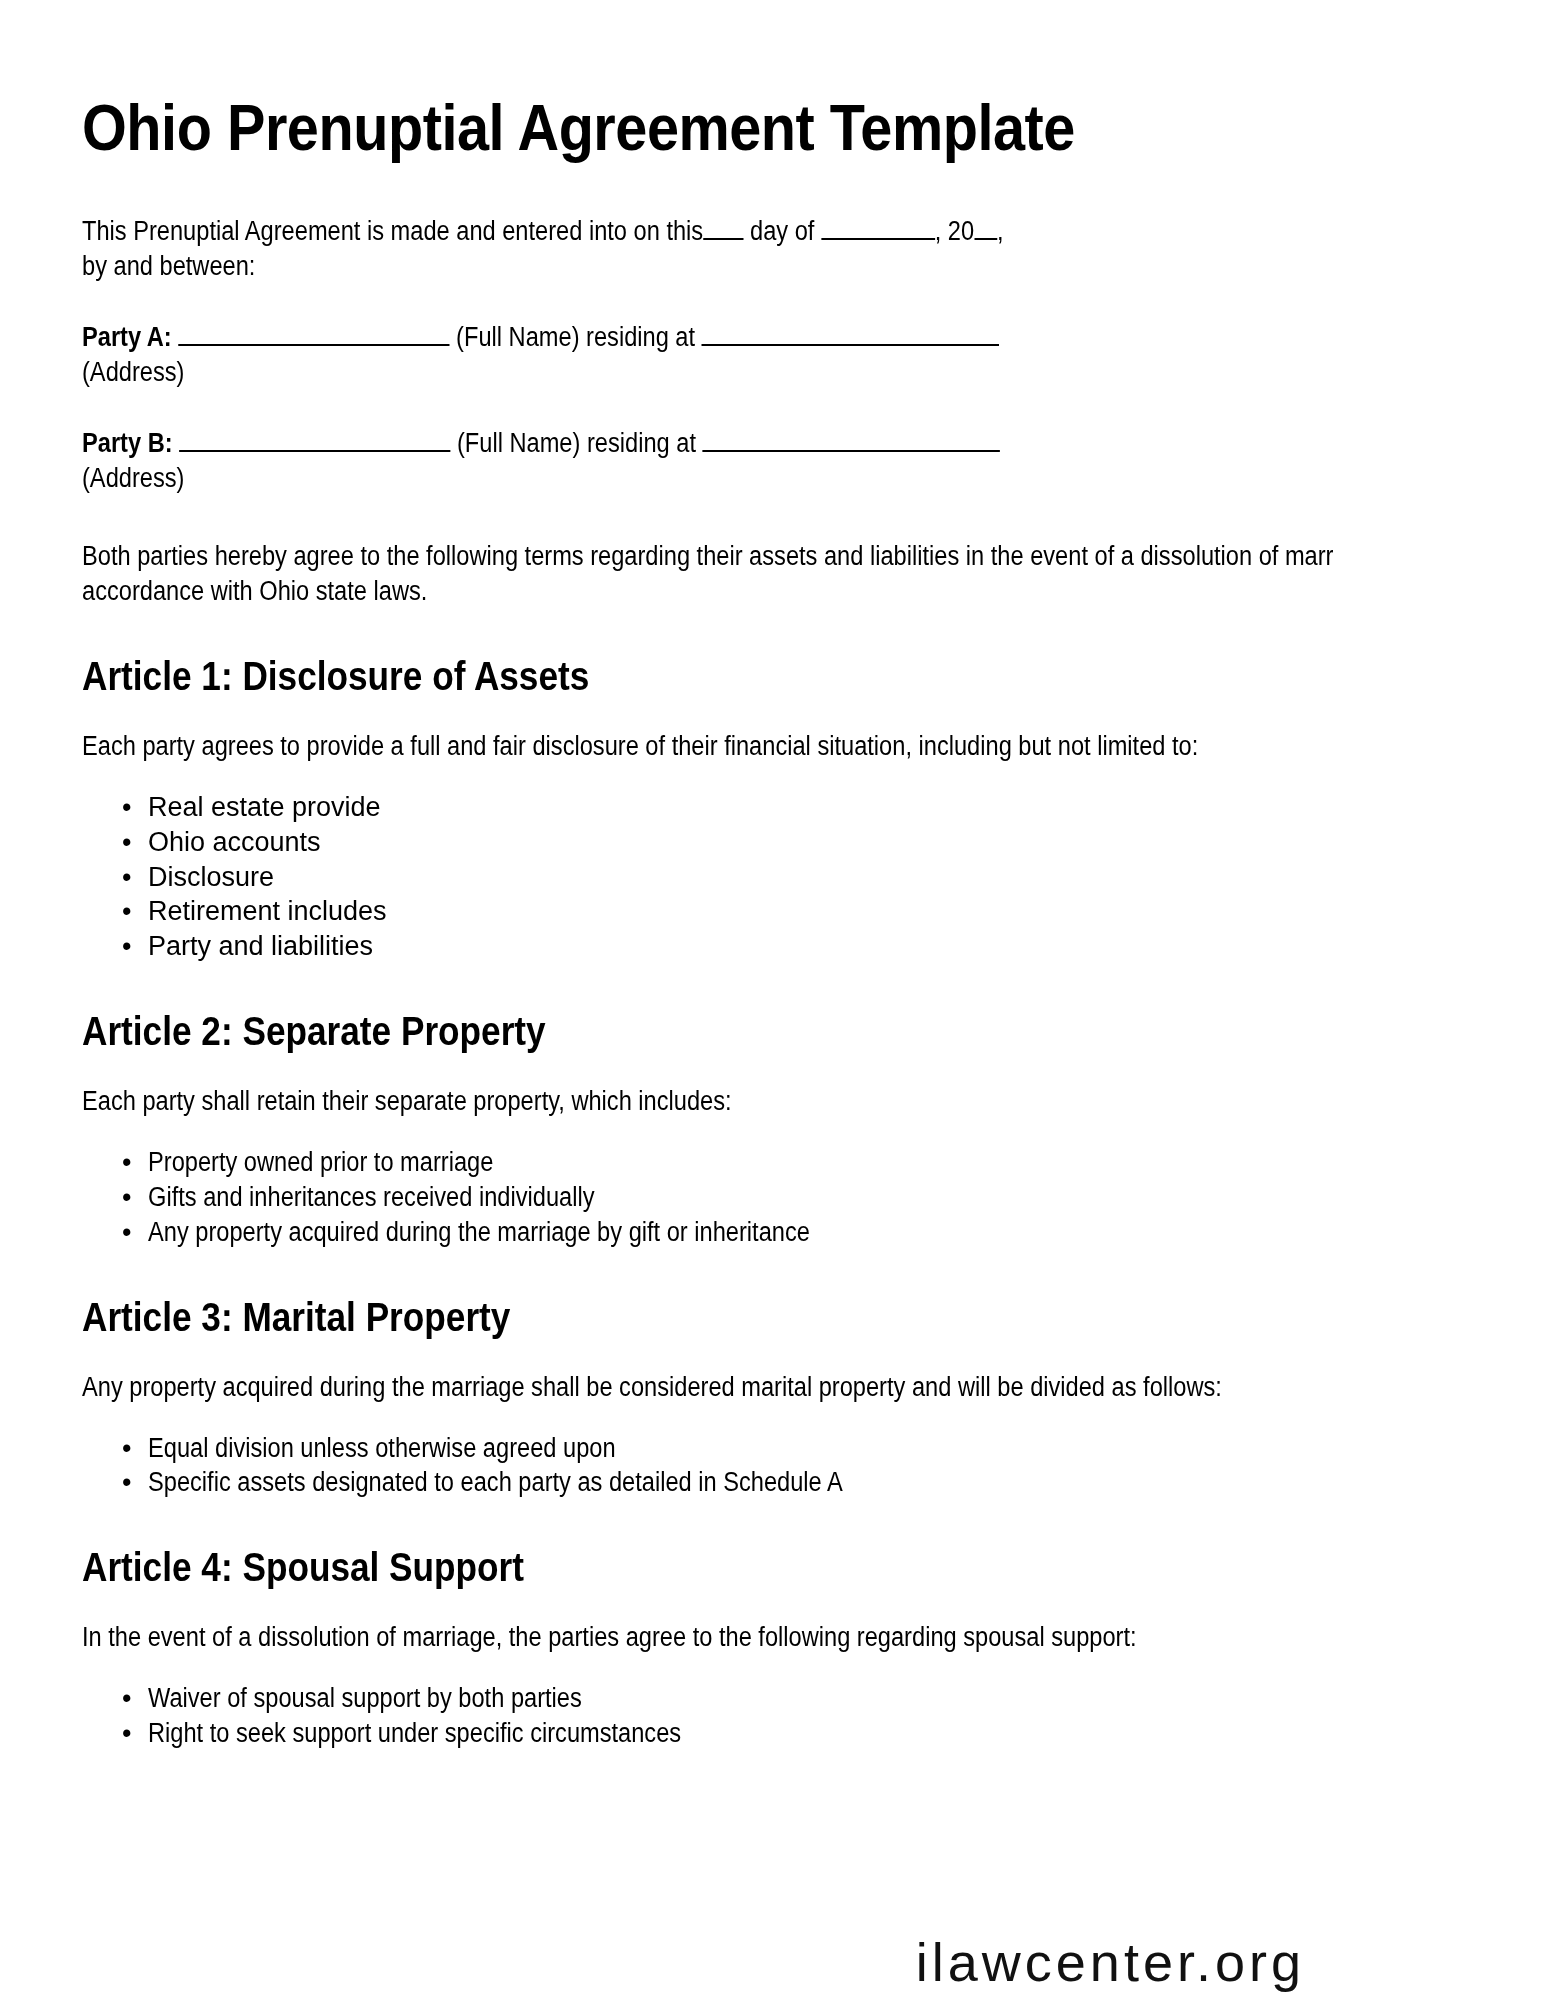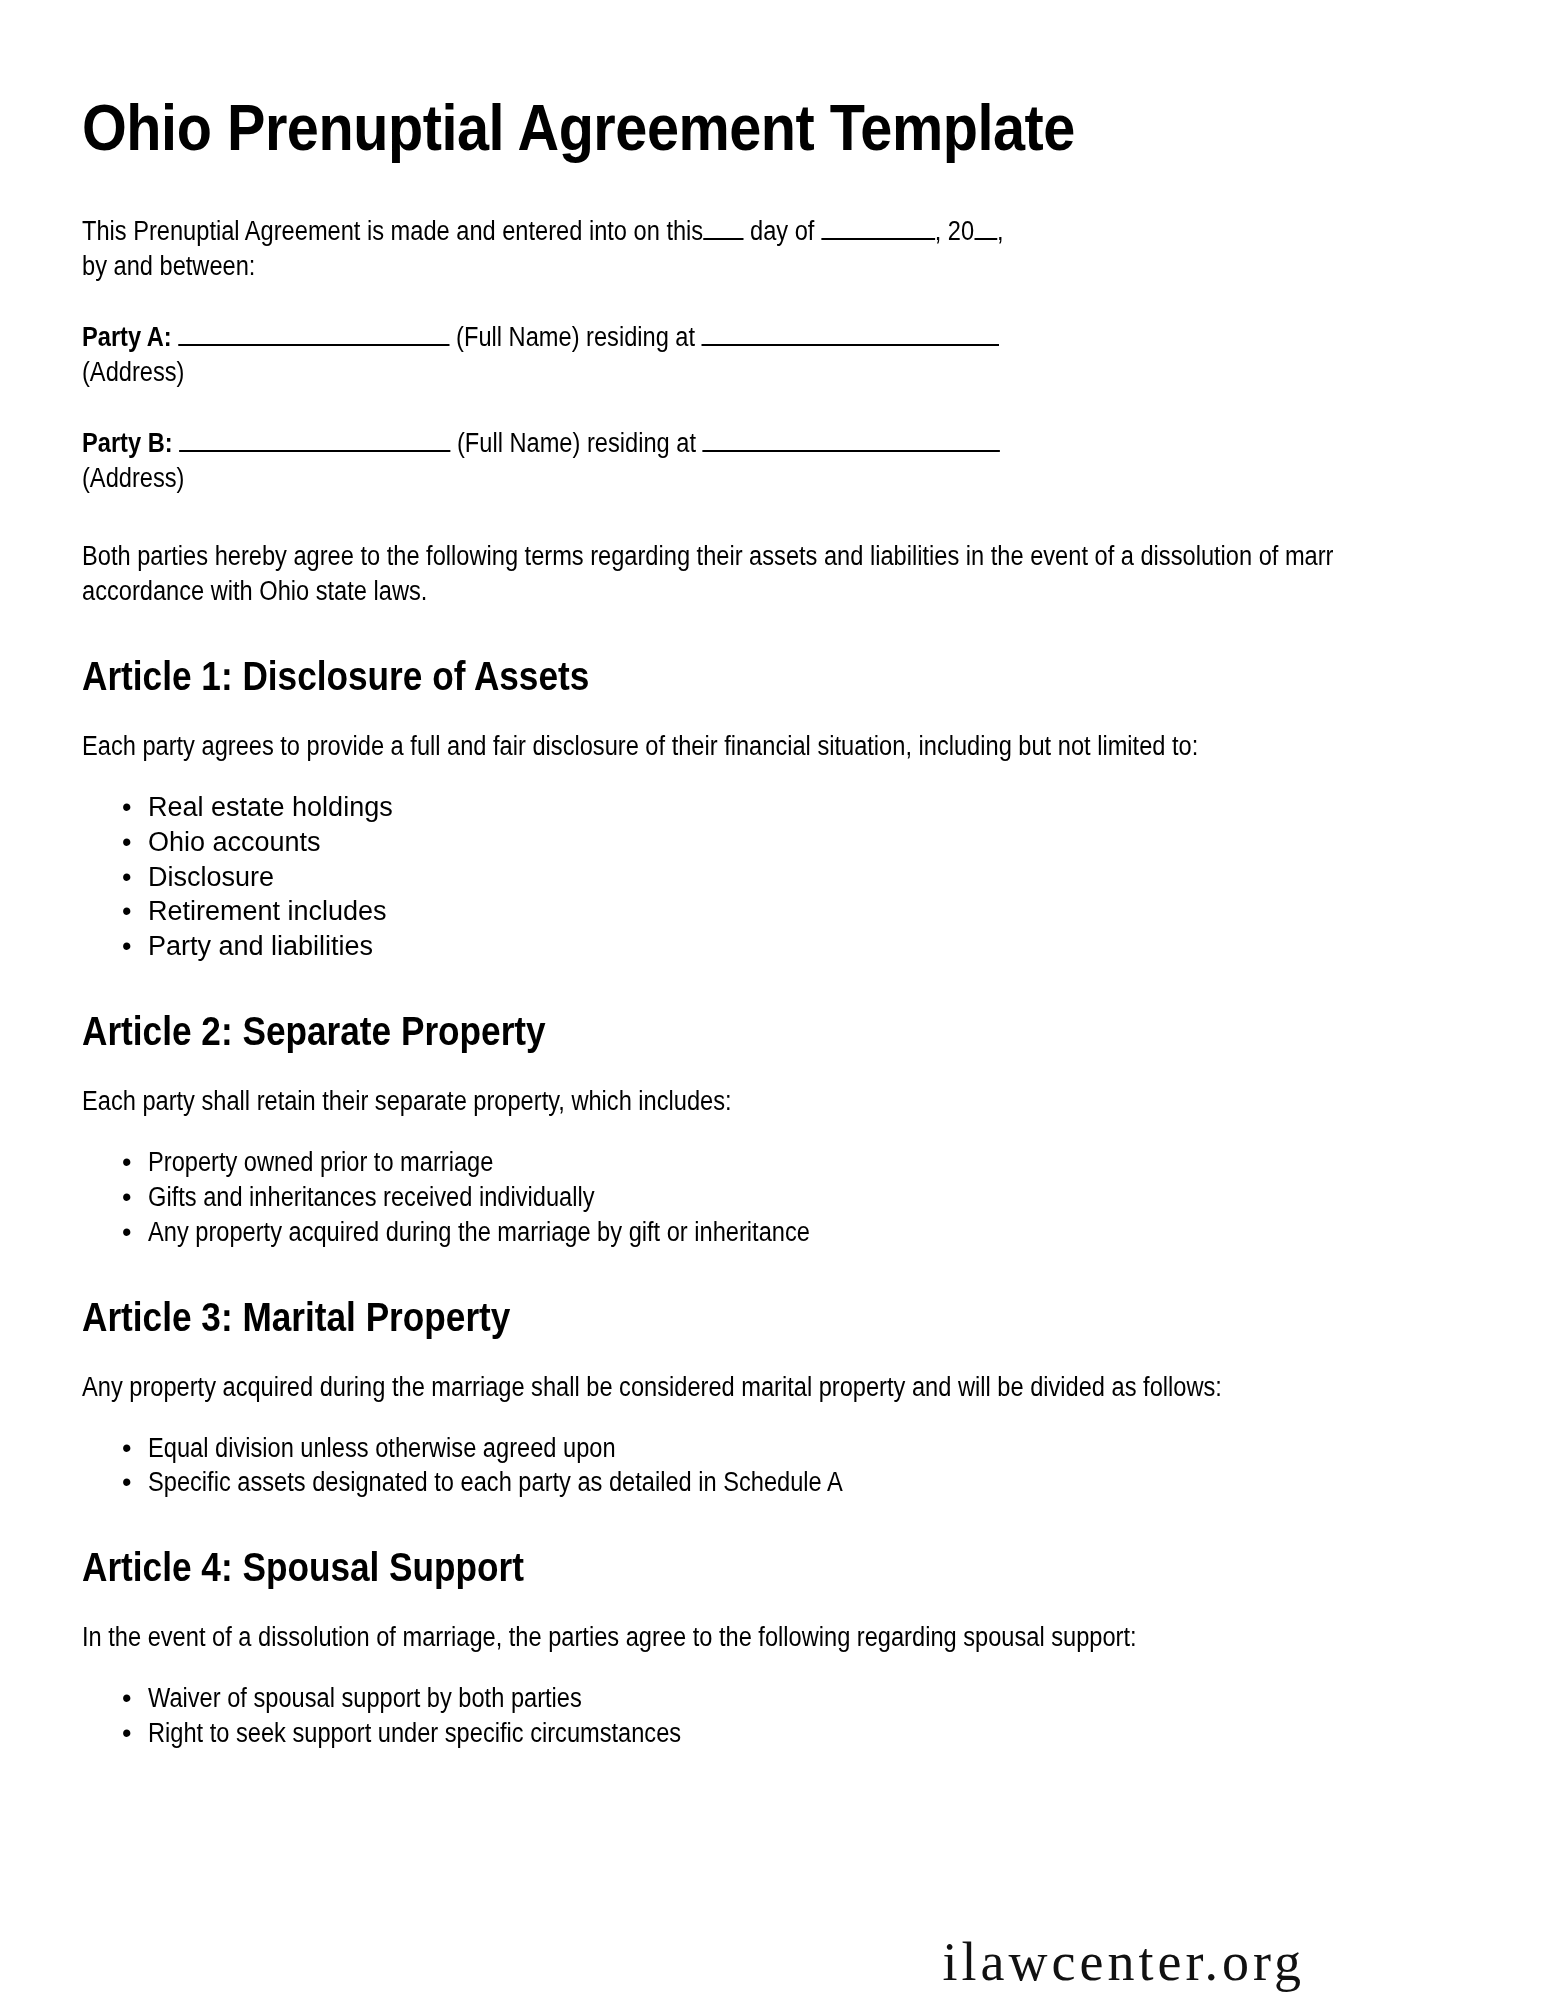--- a/index.html
+++ b/index.html
@@ -110,21 +110,21 @@
   
   ul.wide li .li-text { transform: scaleX(1.0); }
   
   ul.narrow li .li-text { transform: scaleX(0.875); }
 
   
   .watermark {
     position: absolute;
     right: 28px;
     bottom: 18px;
-    font-family: Liberation Serif, serif;
+    font-family: Liberation Sans, sans-serif;
     font-size: 54px;
     letter-spacing: 4px;
     color: #111111;
     white-space: nowrap;
   }
 </style>
 </head>
 <body>
 
 <div class="page">
@@ -153,21 +153,21 @@
       <span>(Full Name) residing at</span>
       <span class="blank blank-addr"></span><br>
       <span>(Address)</span>
     </p>
 
     <p class="para para-both">Both parties hereby agree to the following terms regarding their assets and liabilities in the event of a dissolution of marriage, in accordance with Ohio state laws.</p>
 
     <h2 class="article-h">Article 1: Disclosure of Assets</h2>
     <p class="para para-body">Each party agrees to provide a full and fair disclosure of their financial situation, including but not limited to:</p>
     <ul class="bullets wide">
-      <li><span class="bullet-dot">•</span><span class="li-text">Real estate holdings</span></li>
+      <li><span class="bullet-dot">•</span><span class="li-text">Real estate provide</span></li>
       <li><span class="bullet-dot">•</span><span class="li-text">Ohio accounts</span></li>
       <li><span class="bullet-dot">•</span><span class="li-text">Disclosure</span></li>
       <li><span class="bullet-dot">•</span><span class="li-text">Retirement includes</span></li>
       <li><span class="bullet-dot">•</span><span class="li-text">Party and liabilities</span></li>
     </ul>
 
     <h2 class="article-h">Article 2: Separate Property</h2>
     <p class="para para-body">Each party shall retain their separate property, which includes:</p>
     <ul class="bullets narrow">
       <li><span class="bullet-dot">•</span><span class="li-text">Property owned prior to marriage</span></li>

